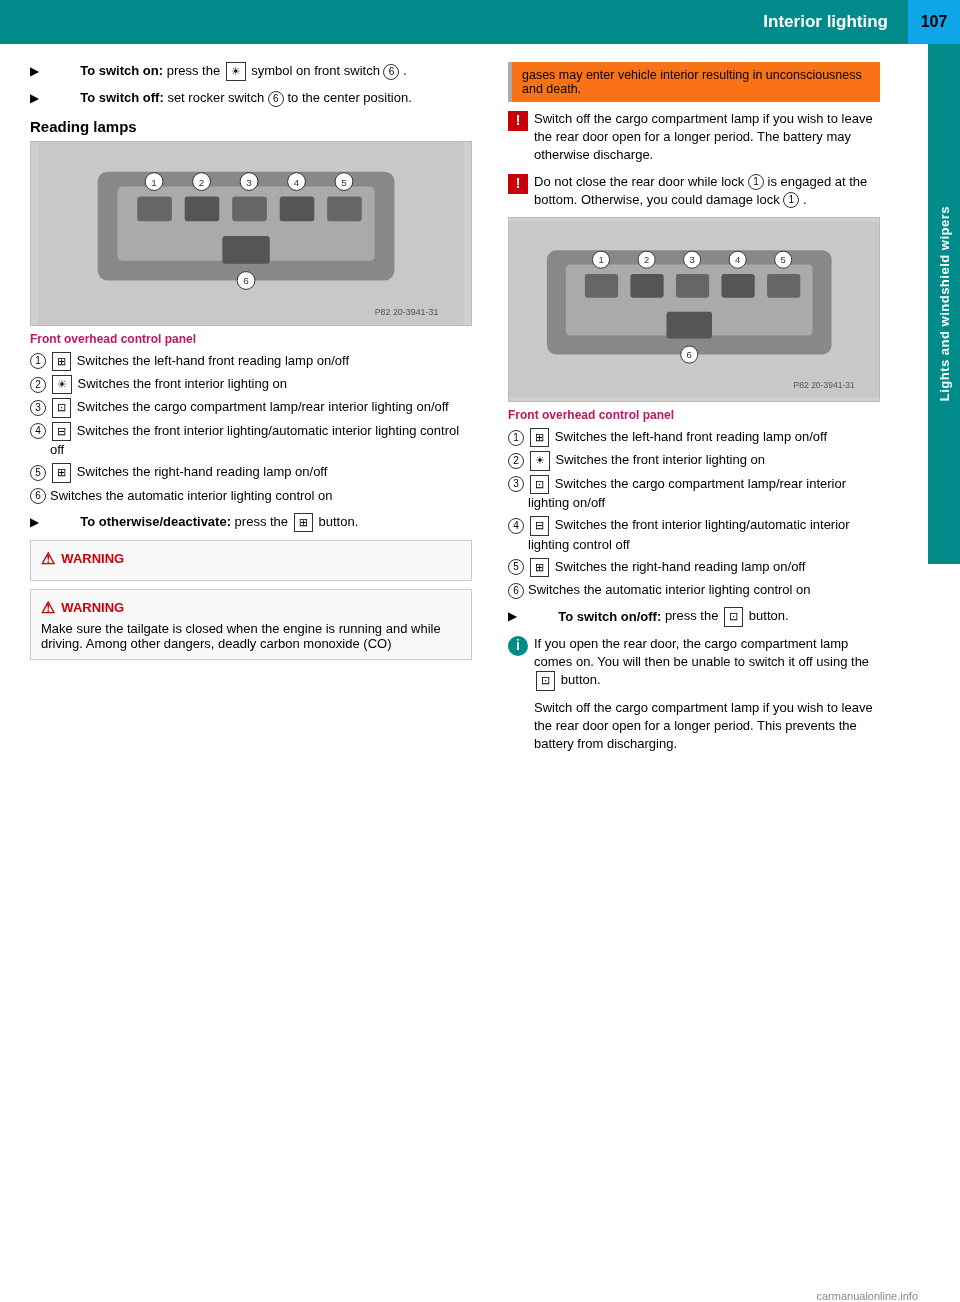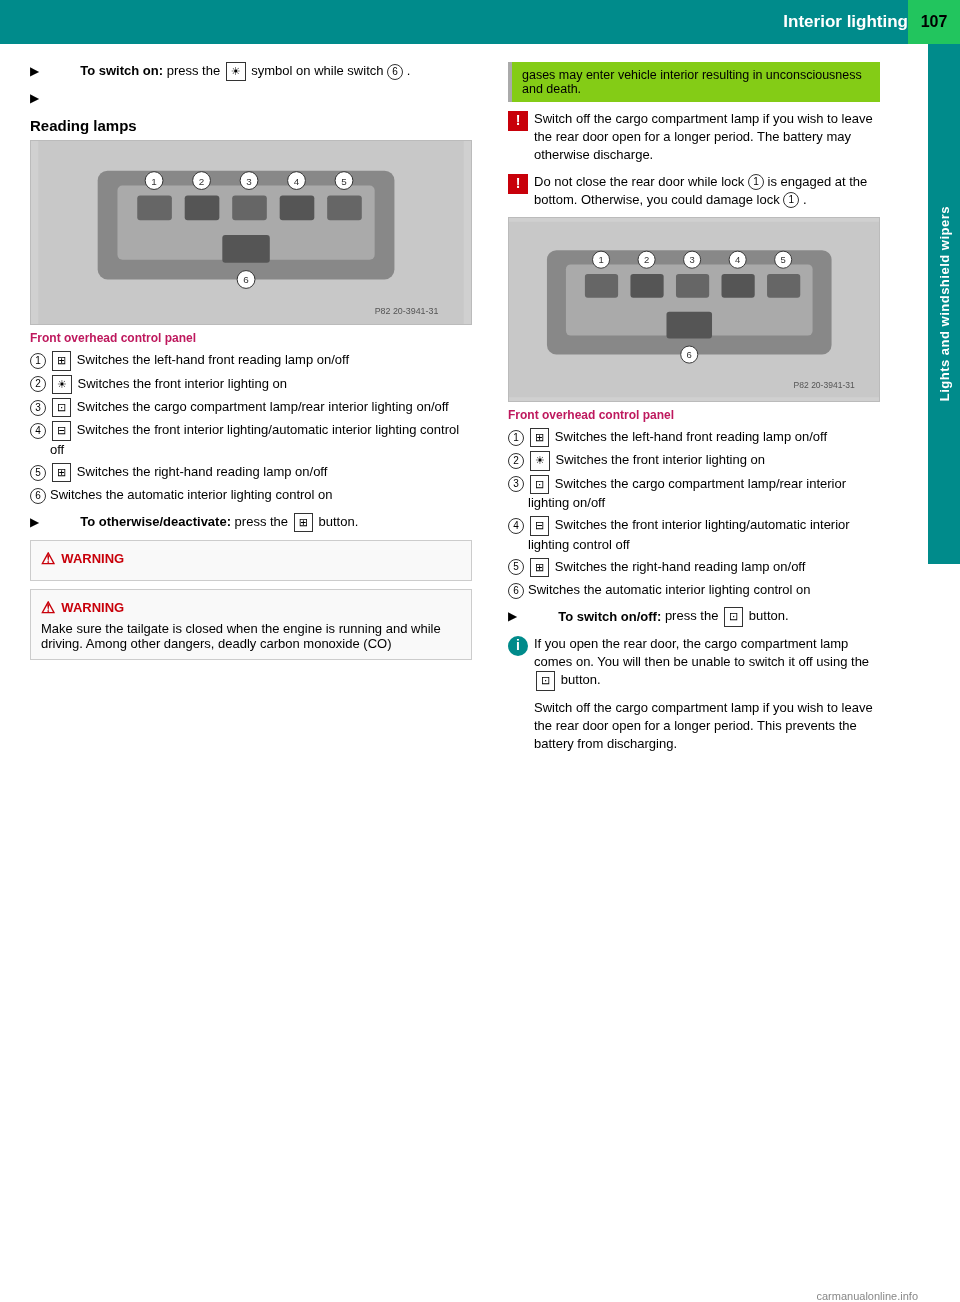--- a/index.html
+++ b/index.html
@@ -20,25 +20,26 @@
       background: #008B8B;
       display: flex;
       align-items: center;
       justify-content: flex-end;
       padding-right: 0;
     }
     .header-title {
       color: #fff;
       font-size: 17px;
       font-weight: bold;
+      margin-right: 20px;
       flex: 1;
       text-align: right;
     }
     .page-number-box {
-      background: #22c55e;
+      background: #0ea5e9;
       color: #000;
       font-size: 16px;
       font-weight: bold;
       width: 52px;
       height: 44px;
       display: flex;
       align-items: center;
       justify-content: center;
     }
 
@@ -176,21 +177,21 @@
     }
     .warning-triangle {
       font-size: 16px;
       margin-right: 6px;
       color: #c8000a;
     }
 
     
     .info-box {
       border-left: 4px solid #aaa;
-      background: #84cc16;
+      background: #f97316;
       padding: 6px 10px;
       margin-bottom: 8px;
       font-size: 12.5px;
     }
 
     
     .danger-box {
       display: flex;
       margin-bottom: 8px;
       line-height: 1.4;
@@ -249,28 +250,34 @@
 <div class="content">
 
   <div class="left-col">
 
     <div class="bullet-item">
       <span class="bullet-arrow">▶</span>
       <span>
         <span class="bold-label">To switch on:</span>
         <span> press the </span>
         <span class="inline-icon">☀</span>
-        <span> symbol on while switch </span>
+        <span> symbol on front switch </span>
         <span class="circled">6</span>
         <span>.</span>
       </span>
     </div>
 
     <div class="bullet-item">
       <span class="bullet-arrow">▶</span>
+      <span>
+        <span class="bold-label">To switch off:</span>
+        <span> set rocker switch </span>
+        <span class="circled">6</span>
+        <span> to the center position.</span>
+      </span>
     </div>
 
     <div class="section-heading">Reading lamps</div>
 
     <div class="diagram-img">
       <svg viewBox="0 0 430 185" xmlns="http://www.w3.org/2000/svg">
         <rect width="430" height="185" fill="#c8c8c8"></rect>
 
         <rect x="60" y="30" width="300" height="110" rx="10" fill="#888"></rect>
         <rect x="80" y="45" width="260" height="75" rx="5" fill="#aaa"></rect>

